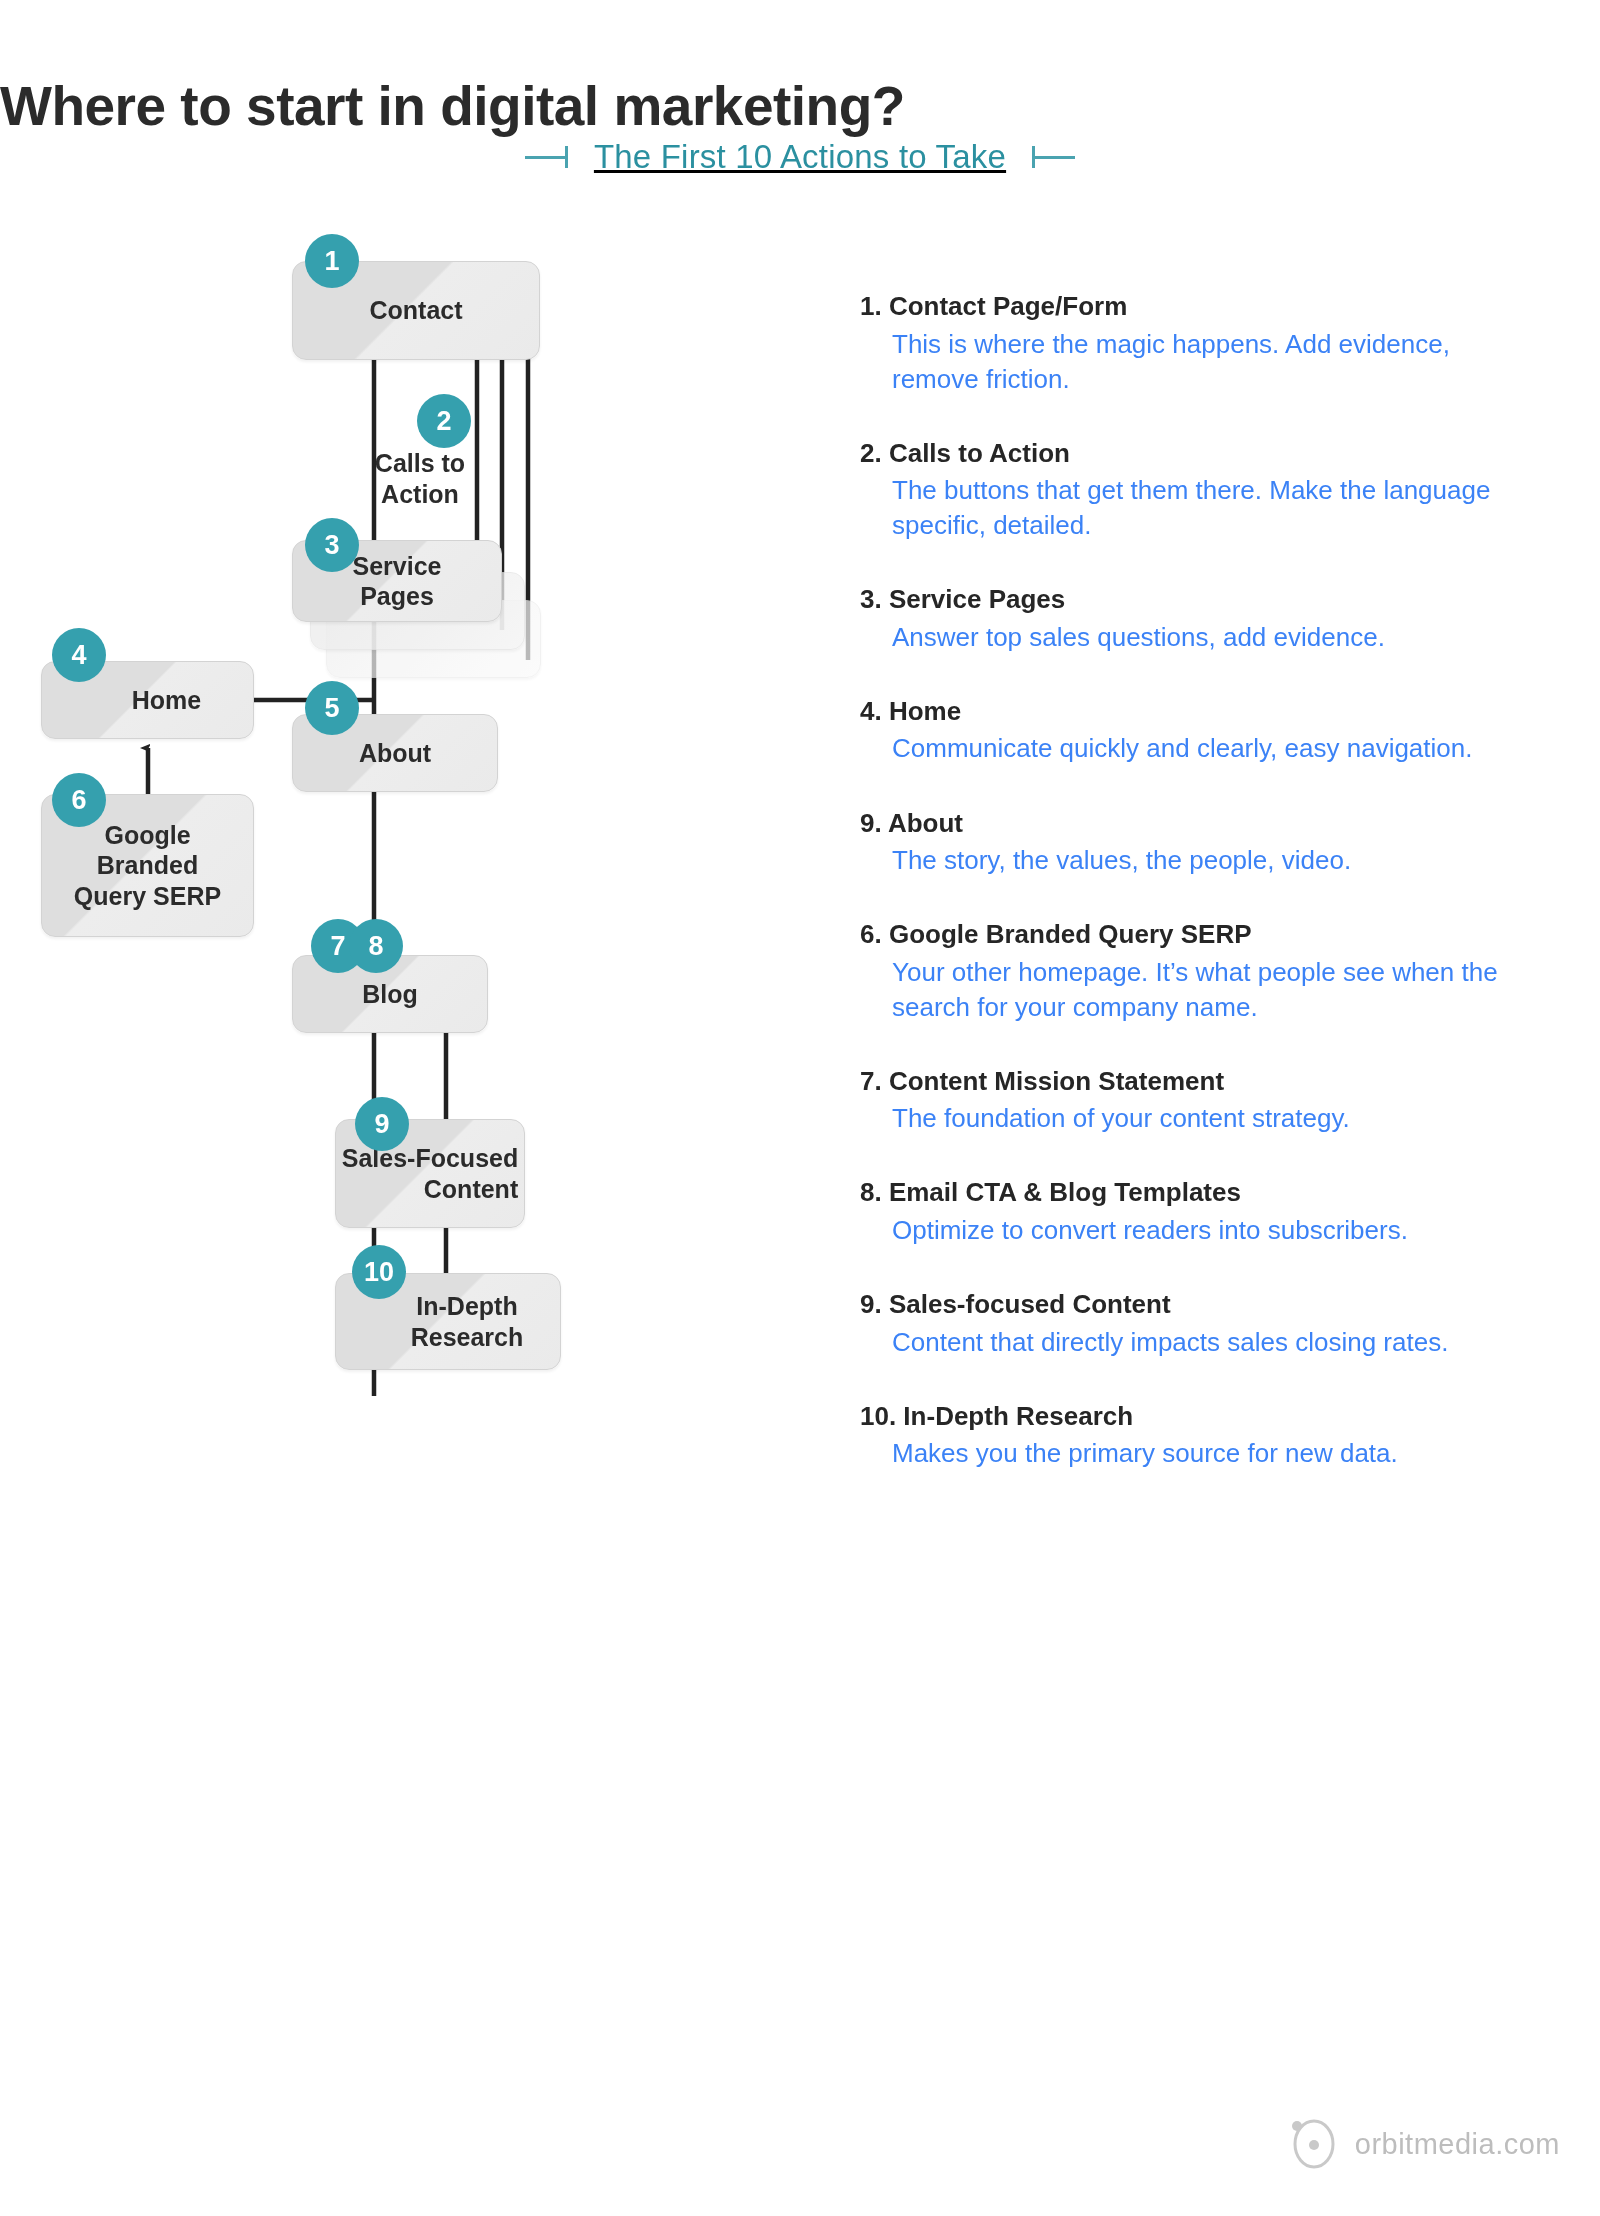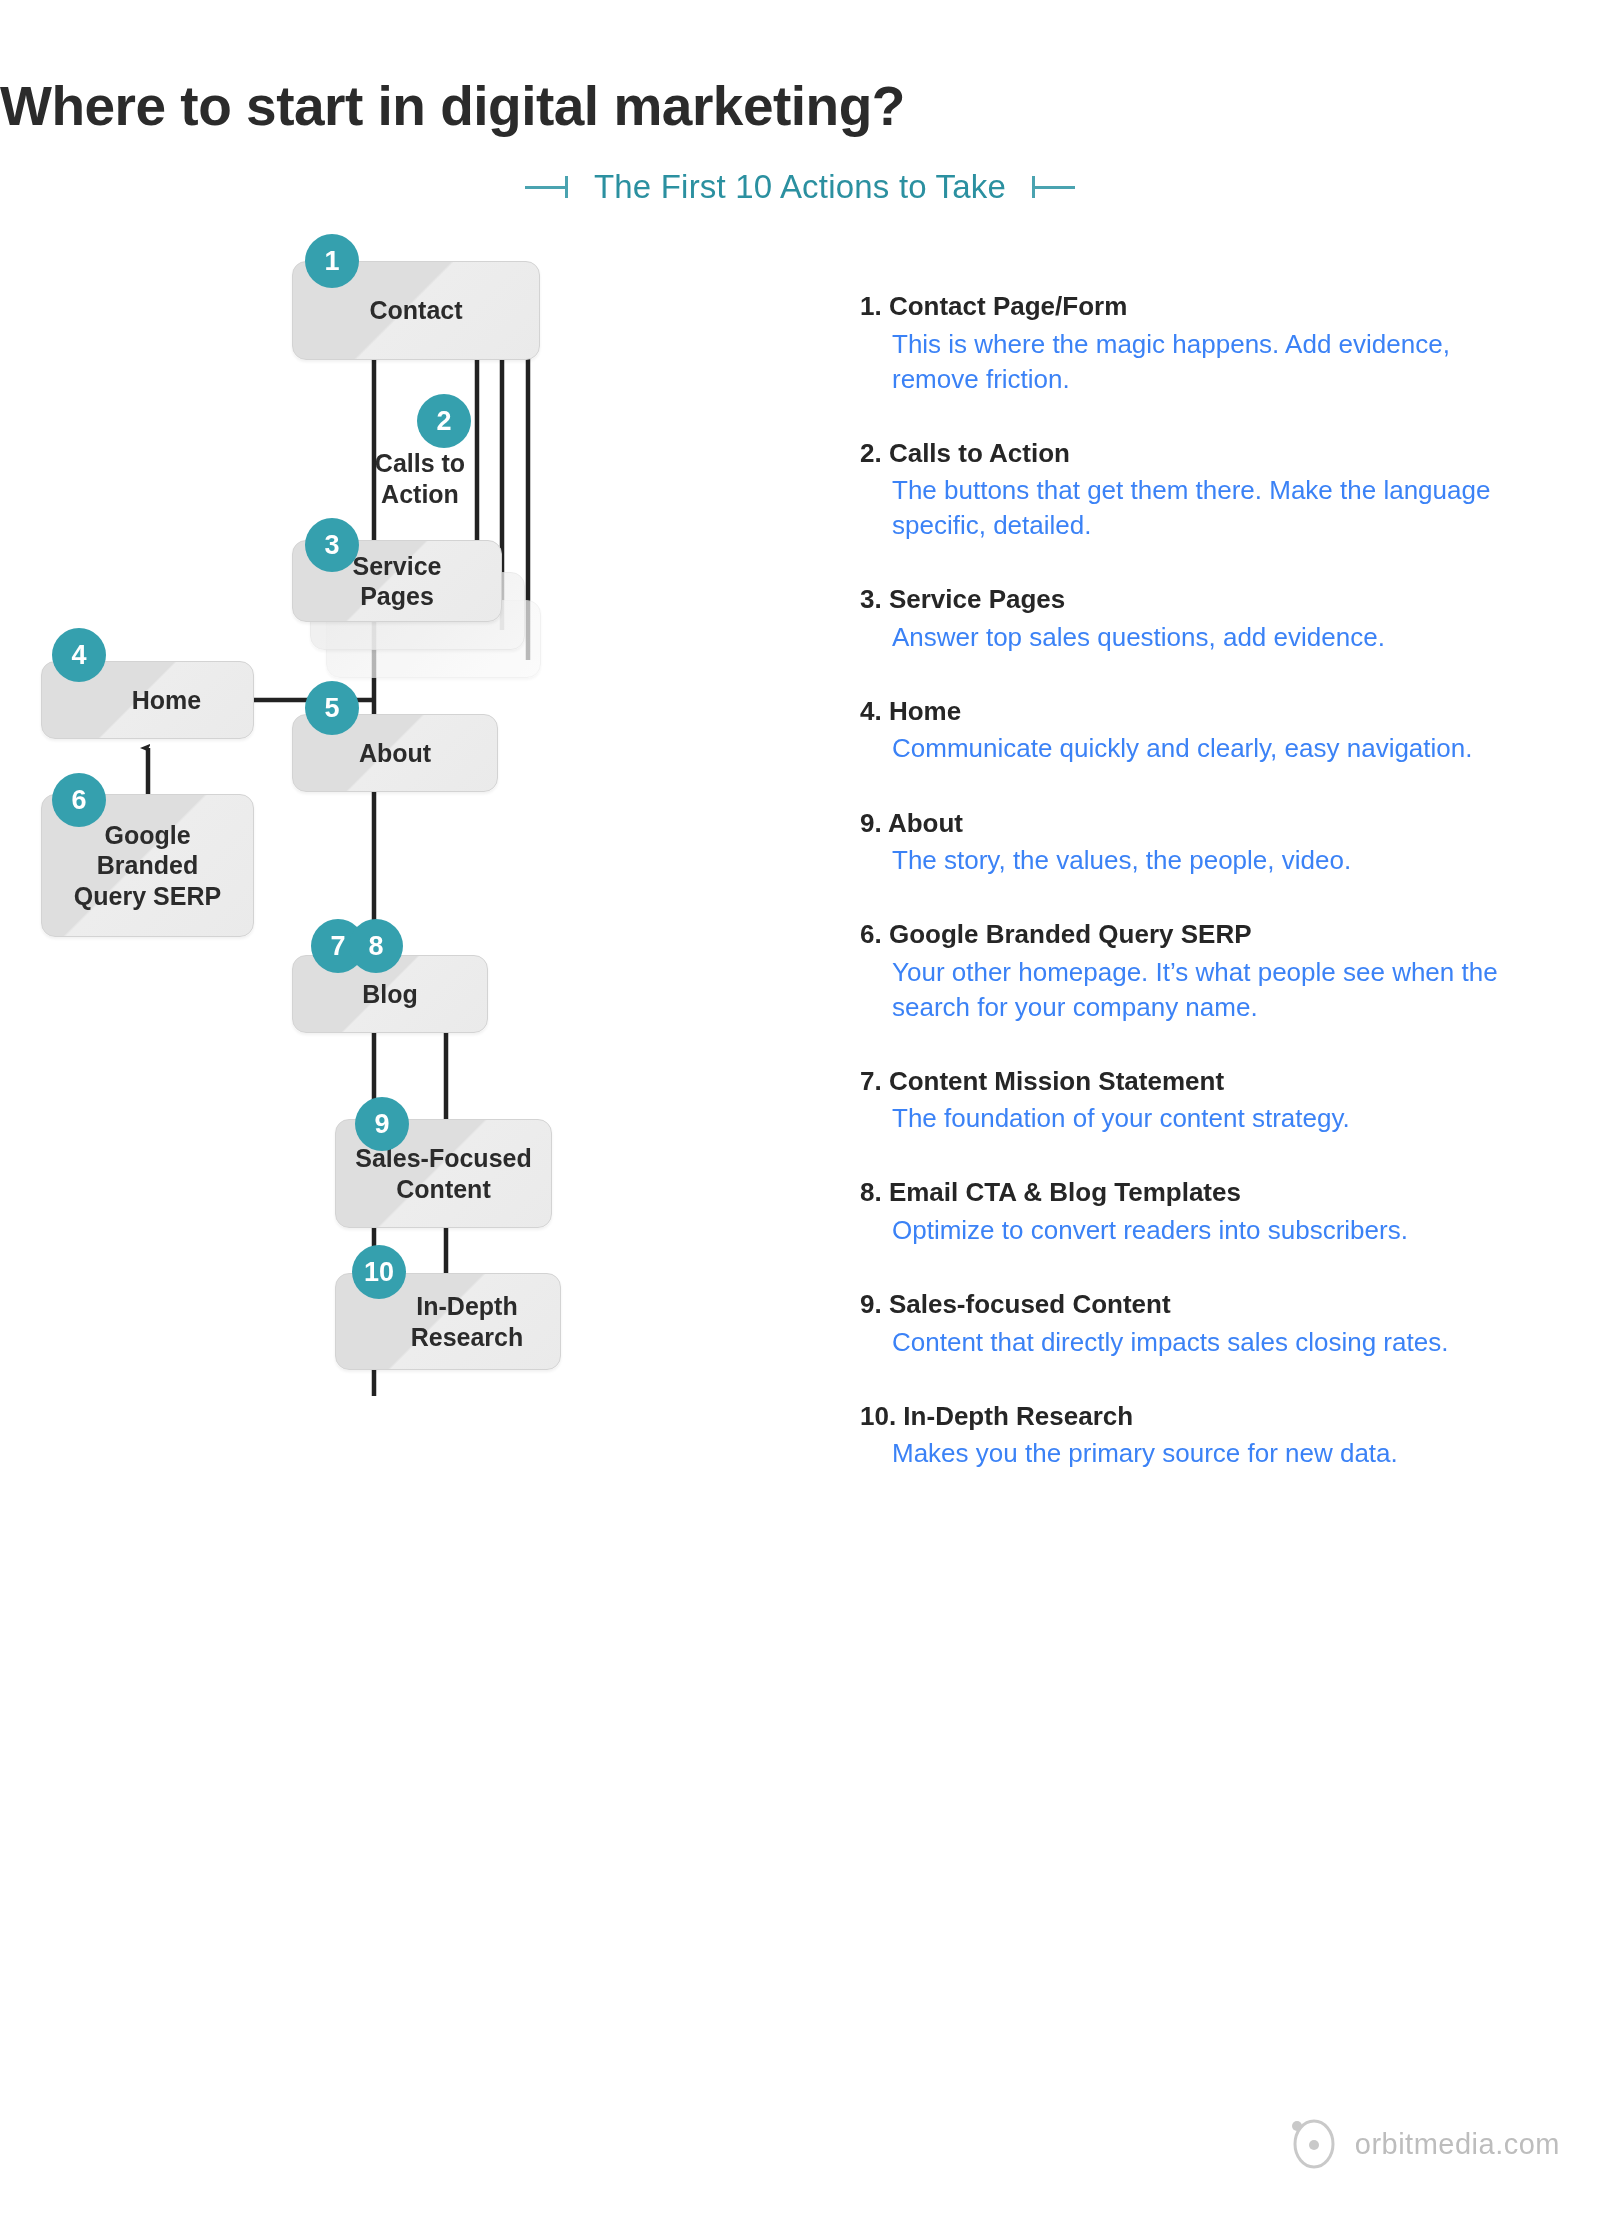--- a/index.html
+++ b/index.html
@@ -18,21 +18,21 @@
   .title {
     text-align: left;
     font-size: 55px;
     font-weight: bold;
     color: #2b2b2b;
     letter-spacing: -0.5px;
     margin-top: 74px;
   }
   .subtitle-row {
     display: flex; align-items: center; justify-content: center;
-    gap: 26px; margin-top: 30px;
+    gap: 26px;  text-decoration: underline;
   }
   .sub-rule {
     display: flex; align-items: center;
     color: #3f9aa8;
   }
   .sub-rule .bar { width: 3px; height: 22px; background: #4aa3b0; }
   .sub-rule .line { width: 40px; height: 3px; background: #4aa3b0; }
   .subtitle {
     font-size: 33px; color: #2b90a0; letter-spacing: 0.2px;
   }
@@ -188,21 +188,21 @@
 Query SERP</span>
   </div>
   <div class="badge" style="left:52px; top:773px;">6</div>
 
   <div class="node" style="left:292px; top:955px; width:196px; height:78px;">
     <span>Blog</span>
   </div>
   <div class="badge" style="left:311px; top:919px;">7</div>
   <div class="badge" style="left:349px; top:919px;">8</div>
 
-  <div class="node" style="left:335px; top:1119px; width:217px; height:109px;">
+  <div class="node" style="left:335px; top:1119px; width:190px; height:109px;text-align:right;">
     <span style="white-space:pre-line;">Sales-Focused
 Content</span>
   </div>
   <div class="badge" style="left:355px; top:1097px;">9</div>
 
   <div class="node" style="left:335px; top:1273px; width:226px; height:97px;padding-left:38px;">
     <span style="white-space:pre-line;">In-Depth
 Research</span>
   </div>
   <div class="badge" style="left:352px; top:1245px;">10</div>

